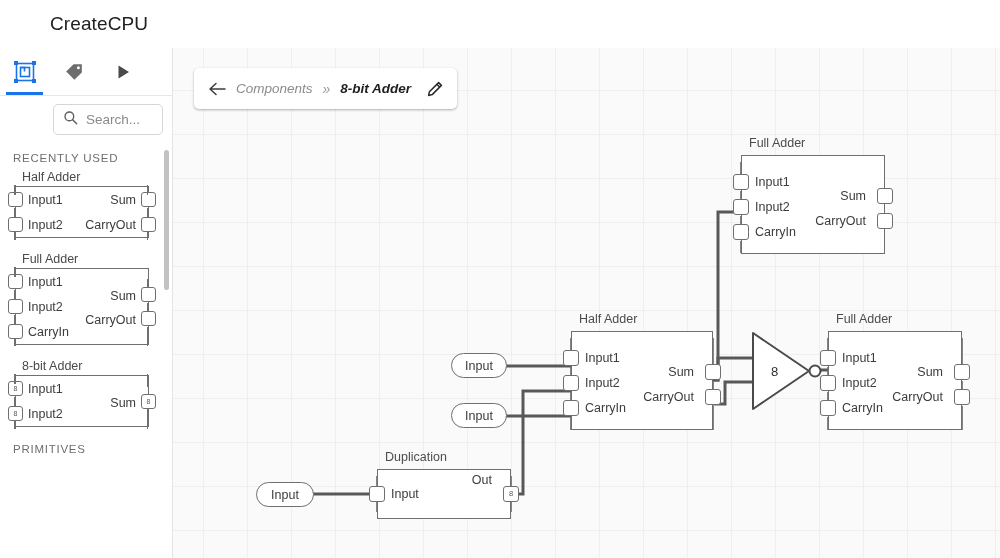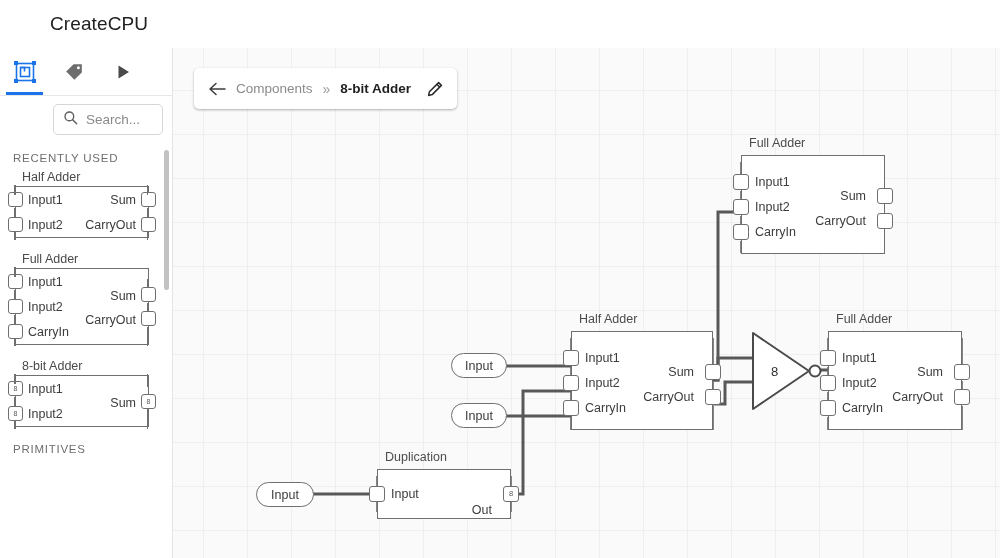--- a/index.html
+++ b/index.html
@@ -90,21 +90,21 @@
     background-position:-14px -2px;
     overflow:hidden;
   }
   .canvas-inner{position:absolute;left:0;top:0;width:827px;height:510px;}
 
   
   .breadcrumb{
     position:absolute;left:21px;top:20px;height:41px;
     background:#fff;border-radius:5px;
     box-shadow:0 1px 3px rgba(0,0,0,.22),0 1px 2px rgba(0,0,0,.10);
-    display:flex;align-items:center;padding:0 14px;gap:10px;
+    display:flex;align-items:center;padding:0 14px;gap:10px;font-style:italic;
   }
   .bc-text{font-size:13.5px;}
   .bc-muted{color:#8b8b8b;}
   .bc-sep{color:#9a9a9a;font-size:14px;}
   .bc-current{color:#1f1f1f;font-weight:700;}
   .bc-icon{display:flex;align-items:center;cursor:pointer;}
 
   
   .node{position:absolute;}
   .node-title{
@@ -396,21 +396,21 @@
         <div class="npin" style="right:-8px;top:58px;"></div>
         <div class="nlabel" style="right:19px;top:59px;">CarryOut</div>
       </div>
 
       <div class="node" style="left:204px;top:421px;width:134px;height:62px;">
         <div class="node-title">Duplication</div>
         <div class="node-body" style="width:134px;height:50px;"></div>
         <div class="npin" style="left:-8px;top:17px;"></div>
         <div class="nlabel" style="left:14px;top:18px;">Input</div>
         <div class="npin" style="right:-8px;top:17px;">8</div>
-        <div class="nlabel" style="right:19px;top:34px;">Out</div>
+        <div class="nlabel" style="right:19px;top:4px;">Out</div>
       </div>
 
       <div class="pill" style="left:278px;top:305px;width:56px;height:25px;">
         <span>Input</span>
       </div>
       <div class="pill" style="left:278px;top:355px;width:56px;height:25px;">
         <span>Input</span>
       </div>
       <div class="pill" style="left:83px;top:434px;width:58px;height:25px;">
         <span>Input</span>

